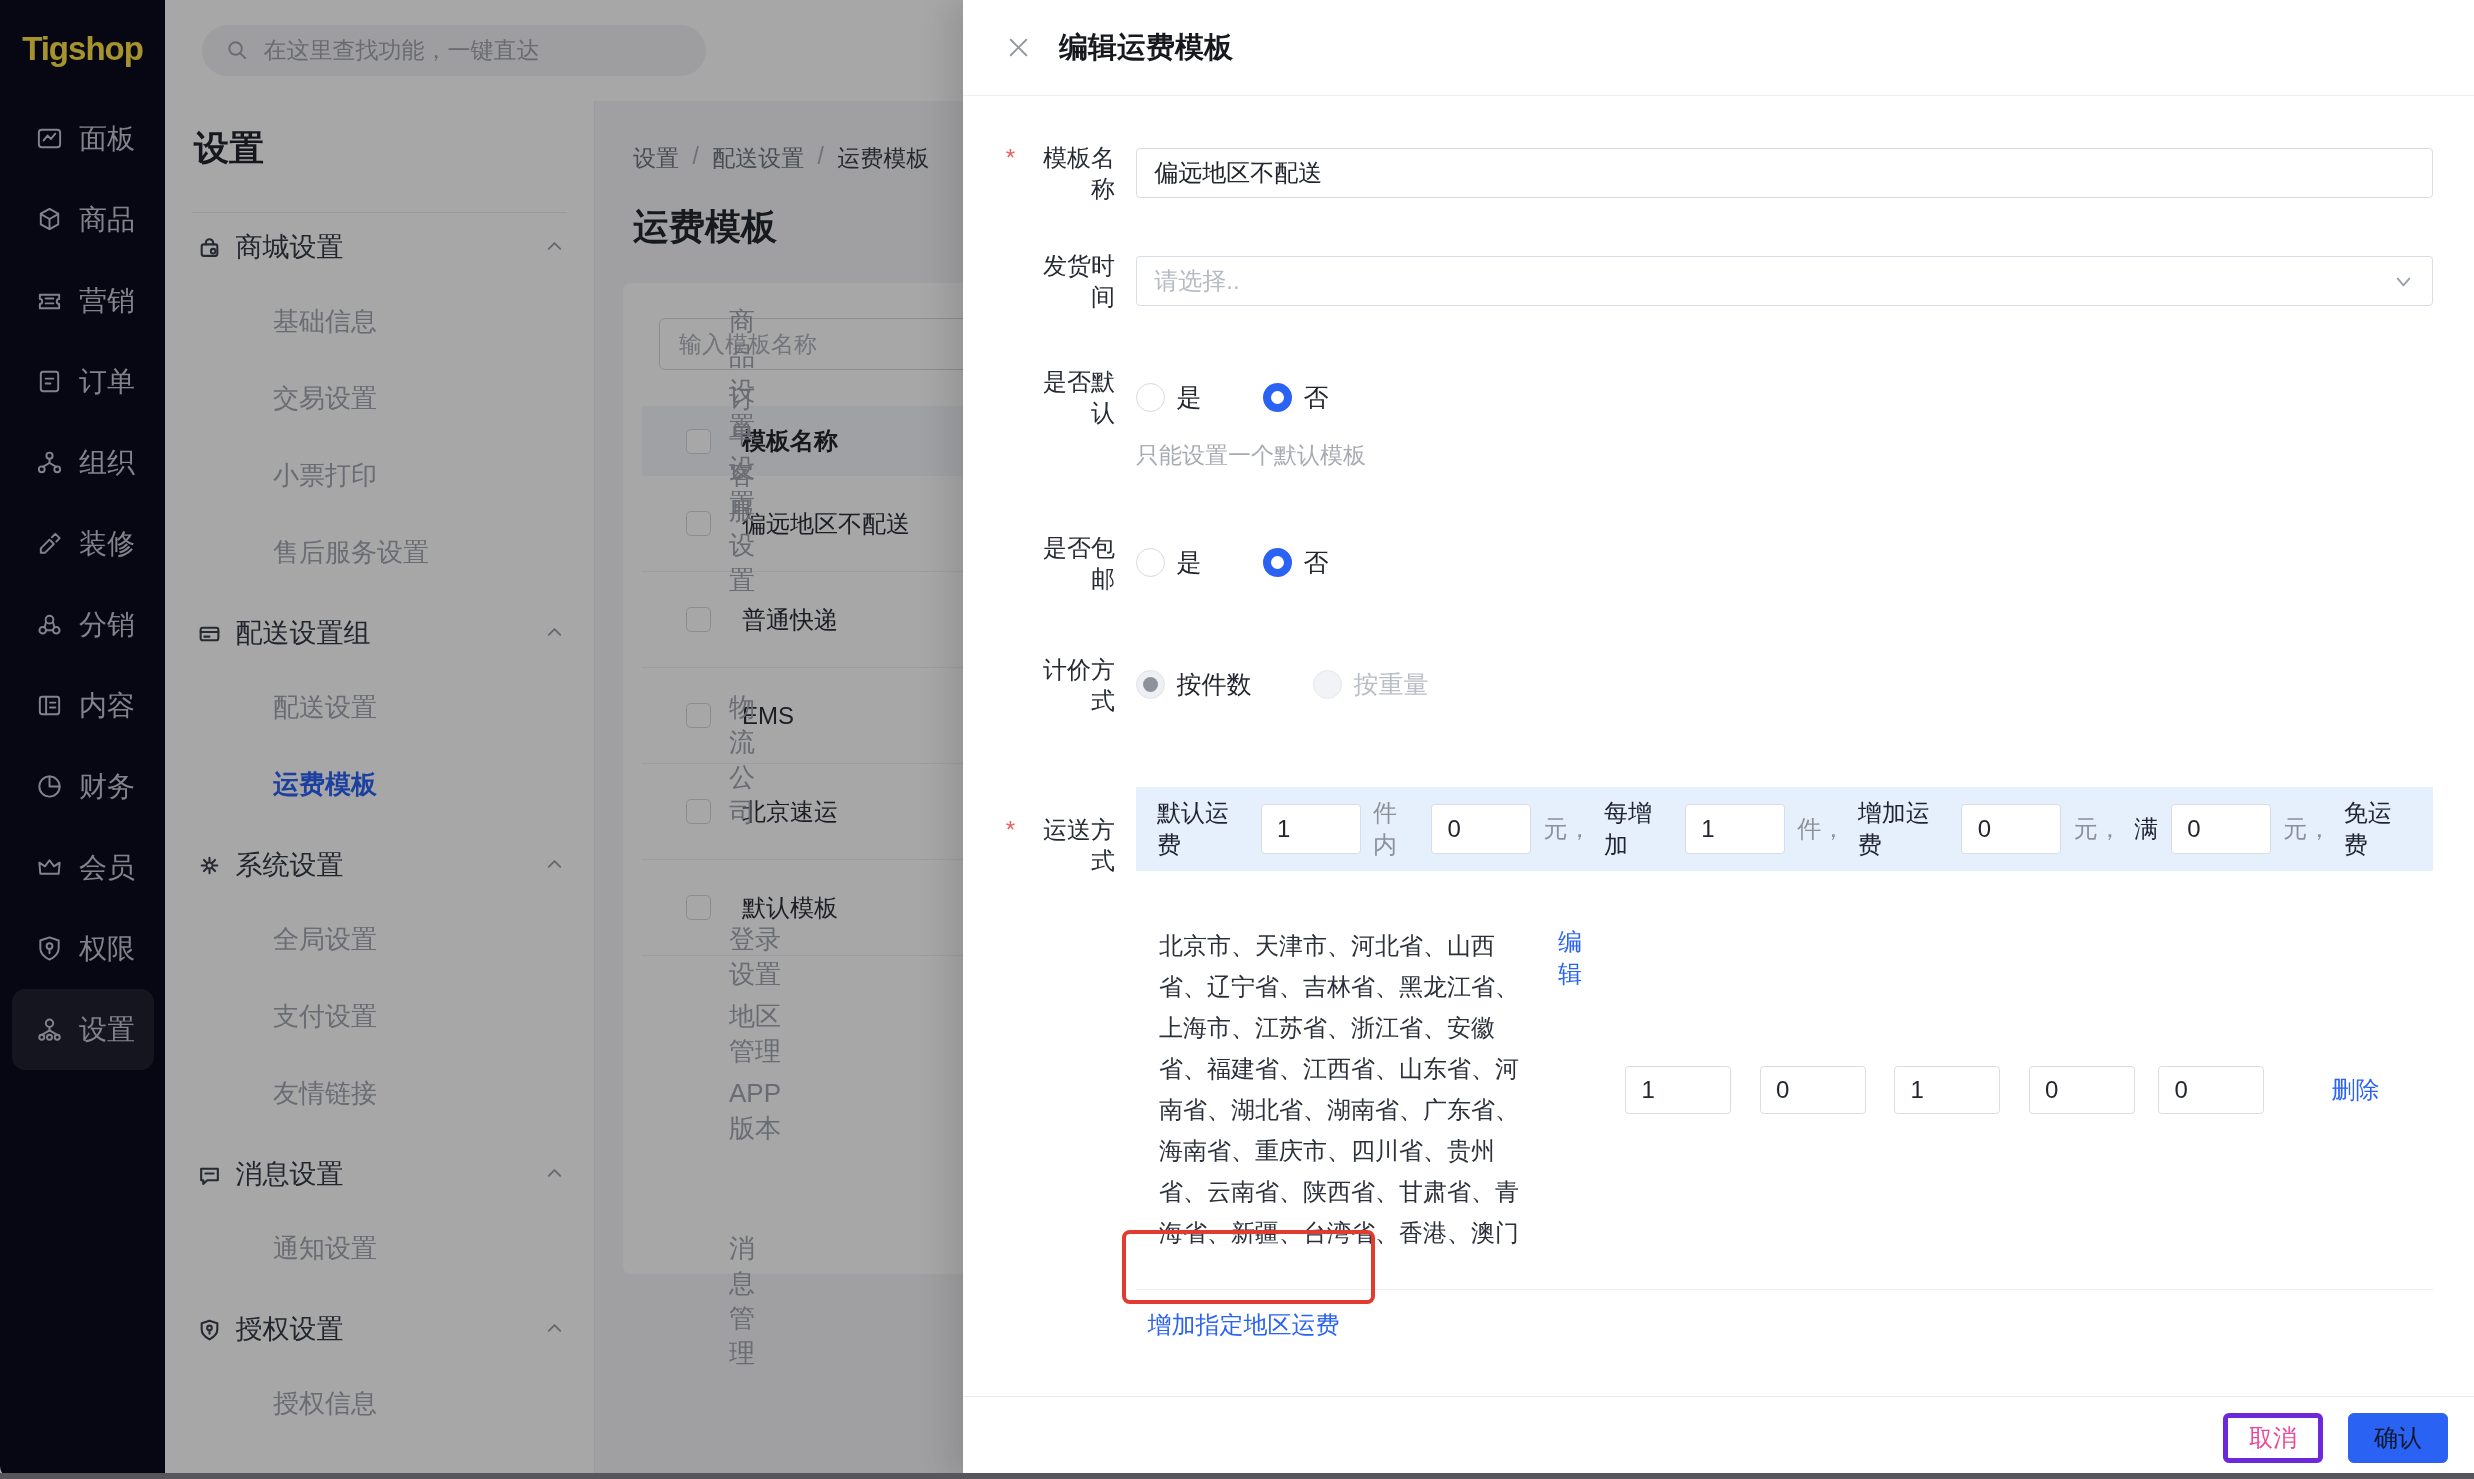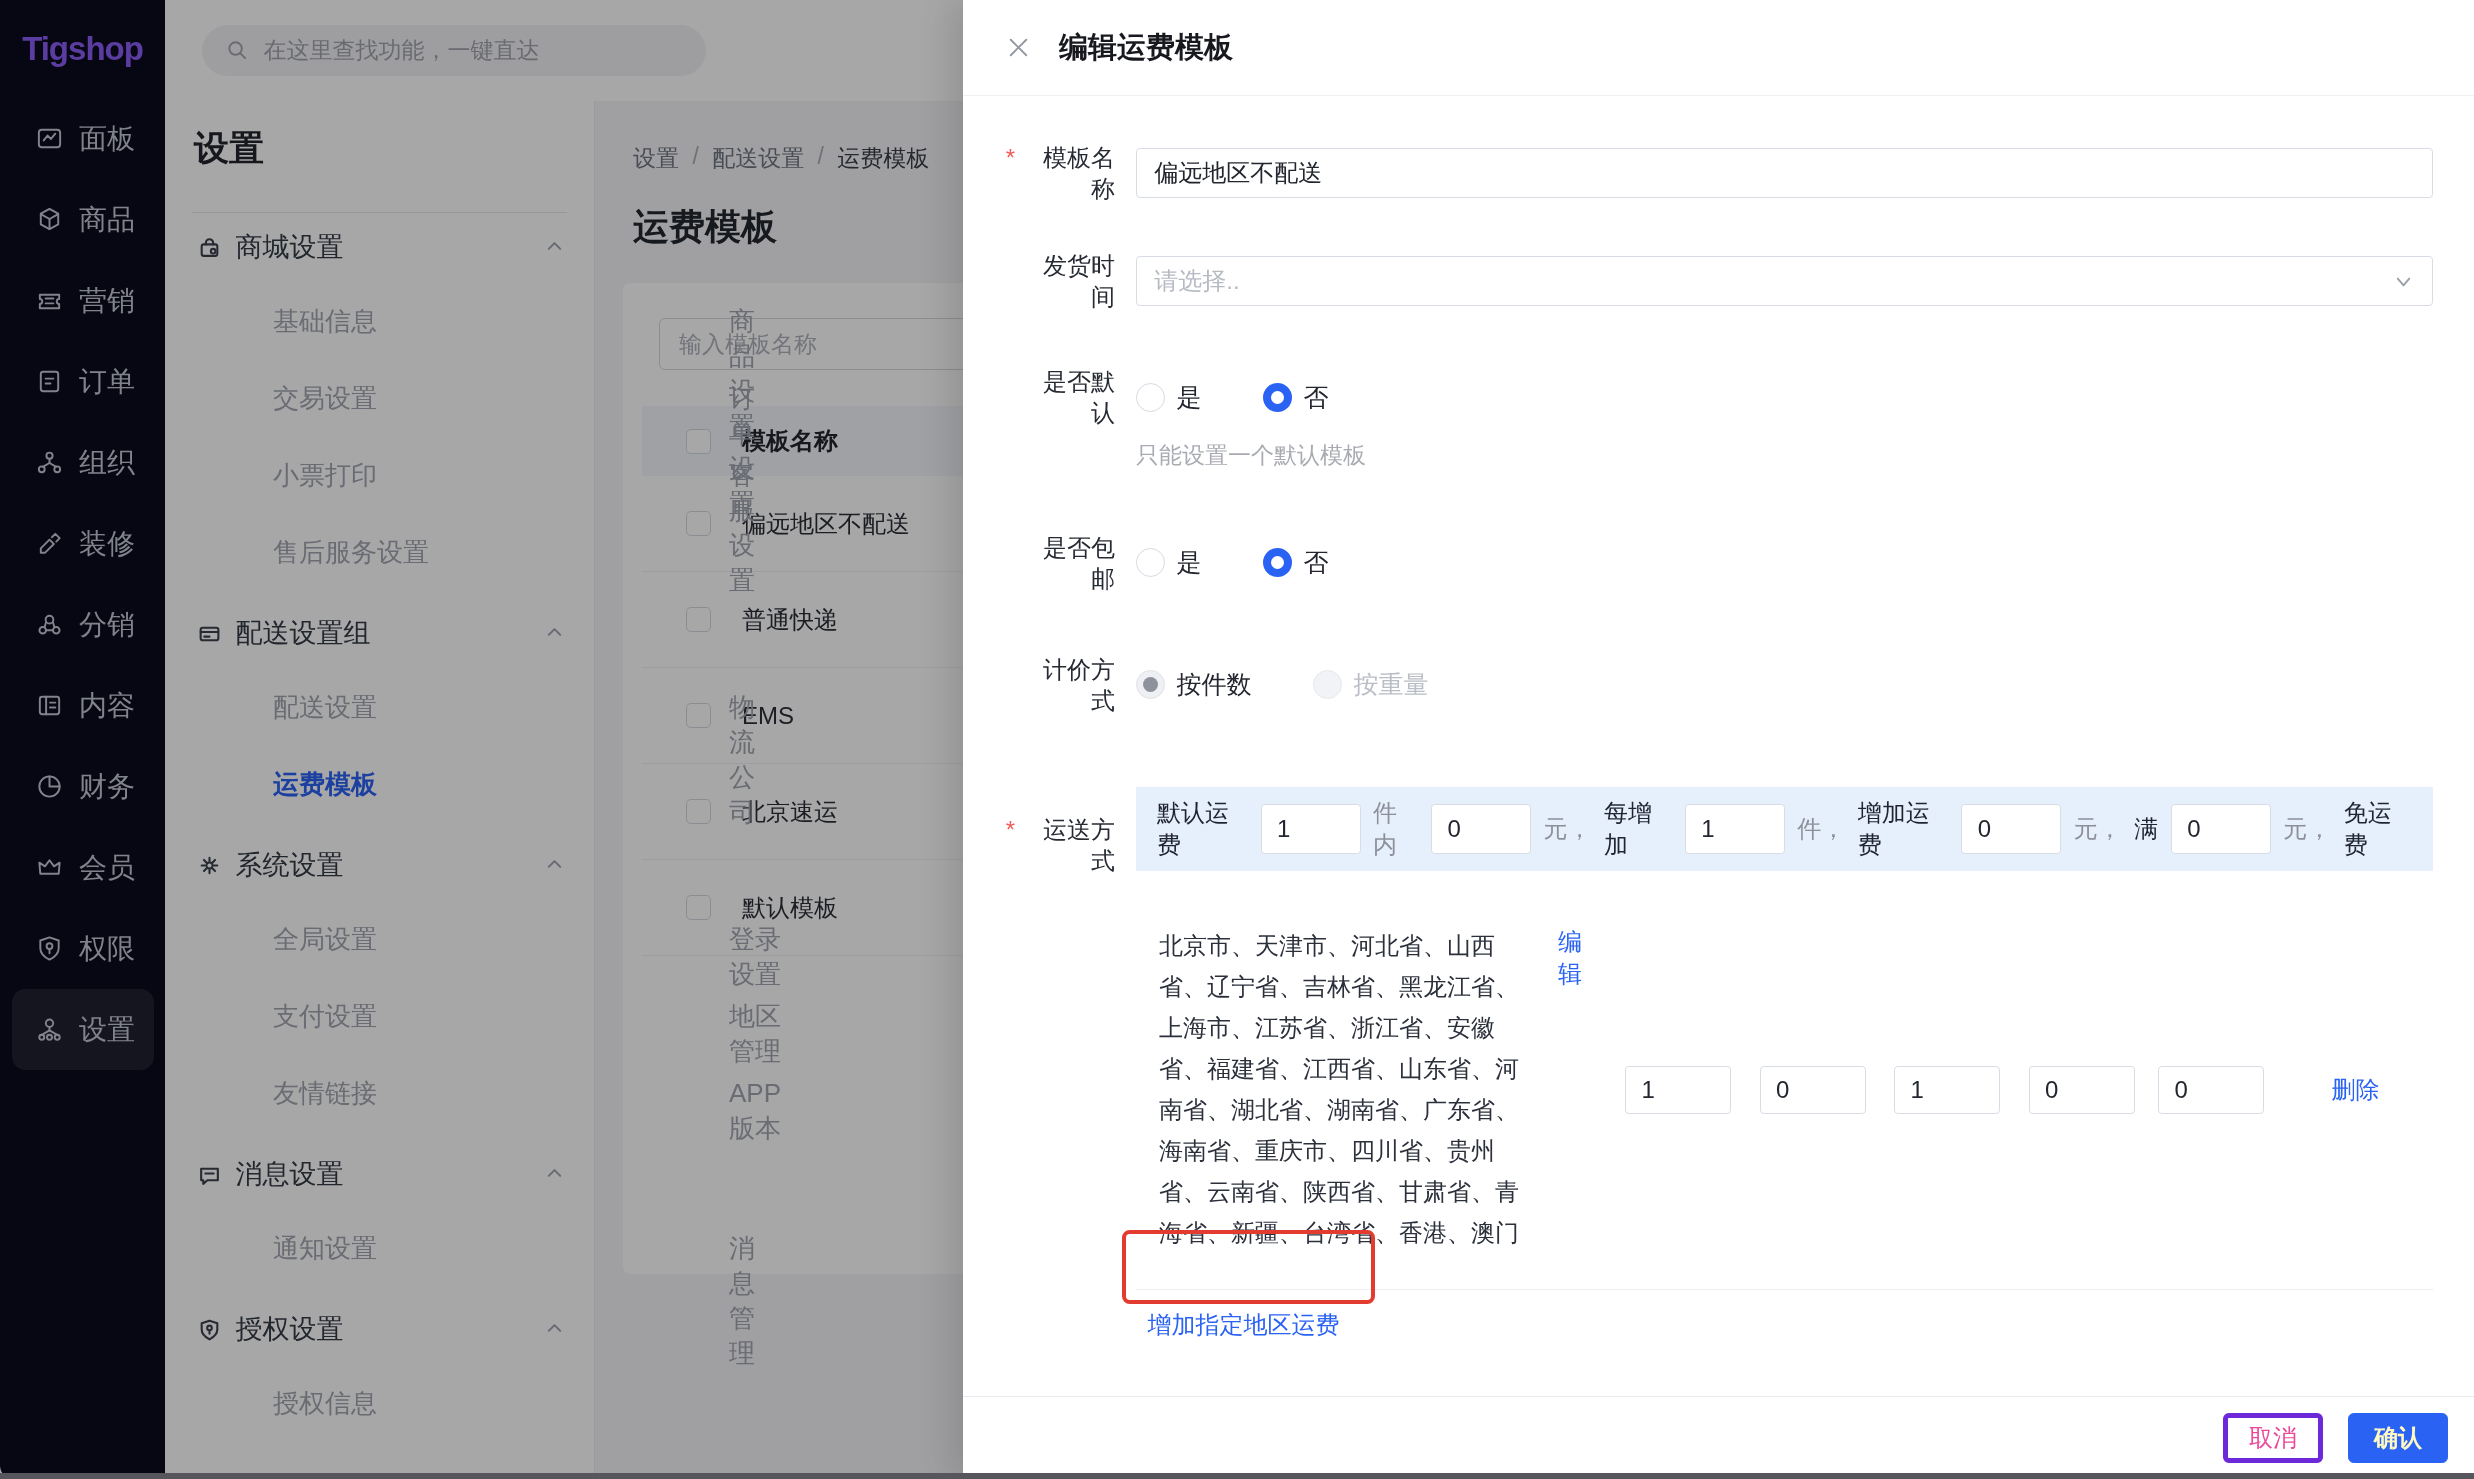--- a/index.html
+++ b/index.html
@@ -4,21 +4,21 @@
 <style>
   * { margin:0; padding:0; box-sizing:border-box; }
   html,body { width:2475px; height:1479px; overflow:hidden; background:#fff;
     font-family:"Liberation Sans","DejaVu Sans",sans-serif; }
   .stage { position:relative; width:2475px; height:1479px; }
 
   
   .sidebar { position:absolute; left:0; top:0; width:165px; height:1479px;
     background:#0b0c1e; border-radius:0 0 0 13.4px; z-index:10; }
   .logo { height:98px; display:flex; align-items:center; justify-content:center;
-    color:#8b5cf6; font-size:33px; font-weight:bold; letter-spacing:-1px; }
+    color:#fde047; font-size:33px; font-weight:bold; letter-spacing:-1px; }
   .sb-item { width:142px; margin:0 auto; height:81px; display:flex; align-items:center;
     padding-left:23px; gap:15.4px; color:#c6c8d6; border-radius:13.4px; cursor:pointer;text-align:center; }
   .sb-item .sb-ico { width:29px; height:29px; display:flex; }
   .sb-item svg { width:29px; height:29px; stroke:#c6c8d6; }
   .sb-label { font-size:28px; }
   .sb-item.active { background:rgba(255,255,255,.09); }
 
   
   .topbar { position:absolute; left:165px; top:0; width:798px; height:101px; background:#fff; z-index:5; }
   .search-pill { position:absolute; left:37px; top:25px; width:504px; height:51px;
@@ -136,21 +136,21 @@
   .add-link { font-size:24px; }
   .red-box { position:absolute; left:159px; top:1230px; width:253px; height:74px;
     border:4.8px solid #e23b2f; border-radius:7.7px; pointer-events:none; z-index:5; }
 
   .d-foot { position:absolute; left:0; right:0; bottom:0; height:83px; background:#fff;
     border-top:1px solid #e9ebf0; display:flex; align-items:center; justify-content:flex-end;
     gap:25px; padding-right:27px; }
   .btn { min-width:100px; height:50px; border-radius:5.8px; font-size:24px;
     display:flex; align-items:center; justify-content:center; cursor:pointer; padding:0 21px; }
   .btn.ghost { background:#fff; border:5px solid #6d28d9; color:#ec4899; }
-  .btn.primary { background:#2a62f4; border:1px solid #2a62f4; color:#fef9c3;font-weight:bold; }
+  .btn.primary { background:#2a62f4; border:1px solid #2a62f4; color:#0f172a; }
 
   .bottom-edge { position:absolute; left:0; bottom:0; width:2475px; height:5.8px;
     background:#56565c; z-index:60; }
   svg { fill:none; stroke-width:2; stroke-linecap:round; stroke-linejoin:round; }
 </style>
 </head>
 <body>
 
 <div class="stage">
 

